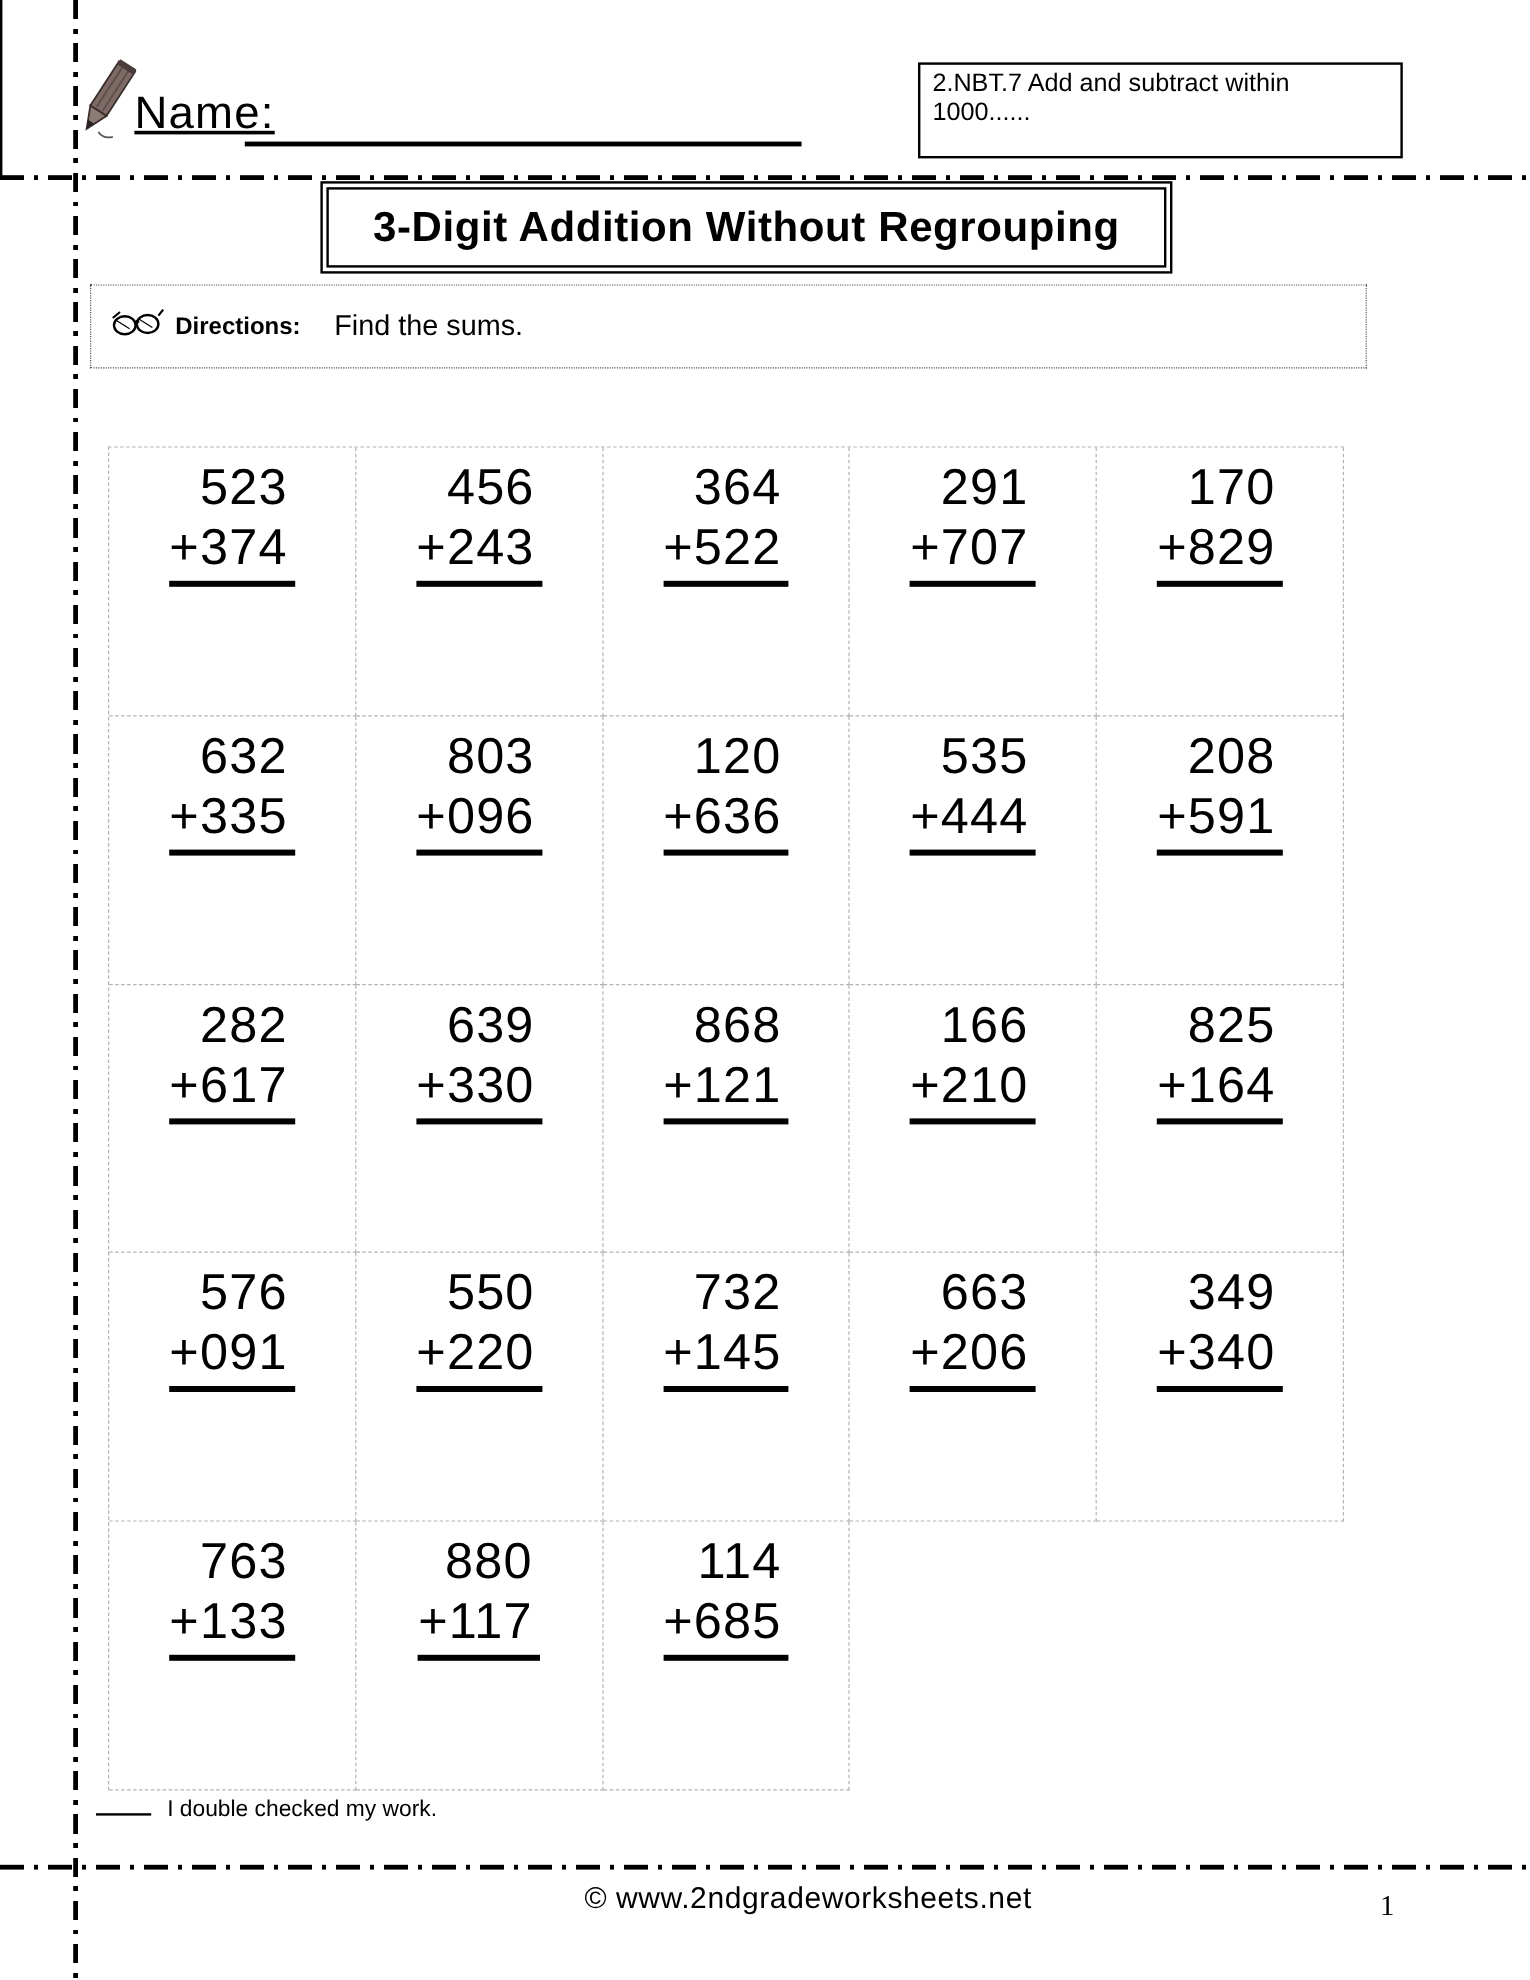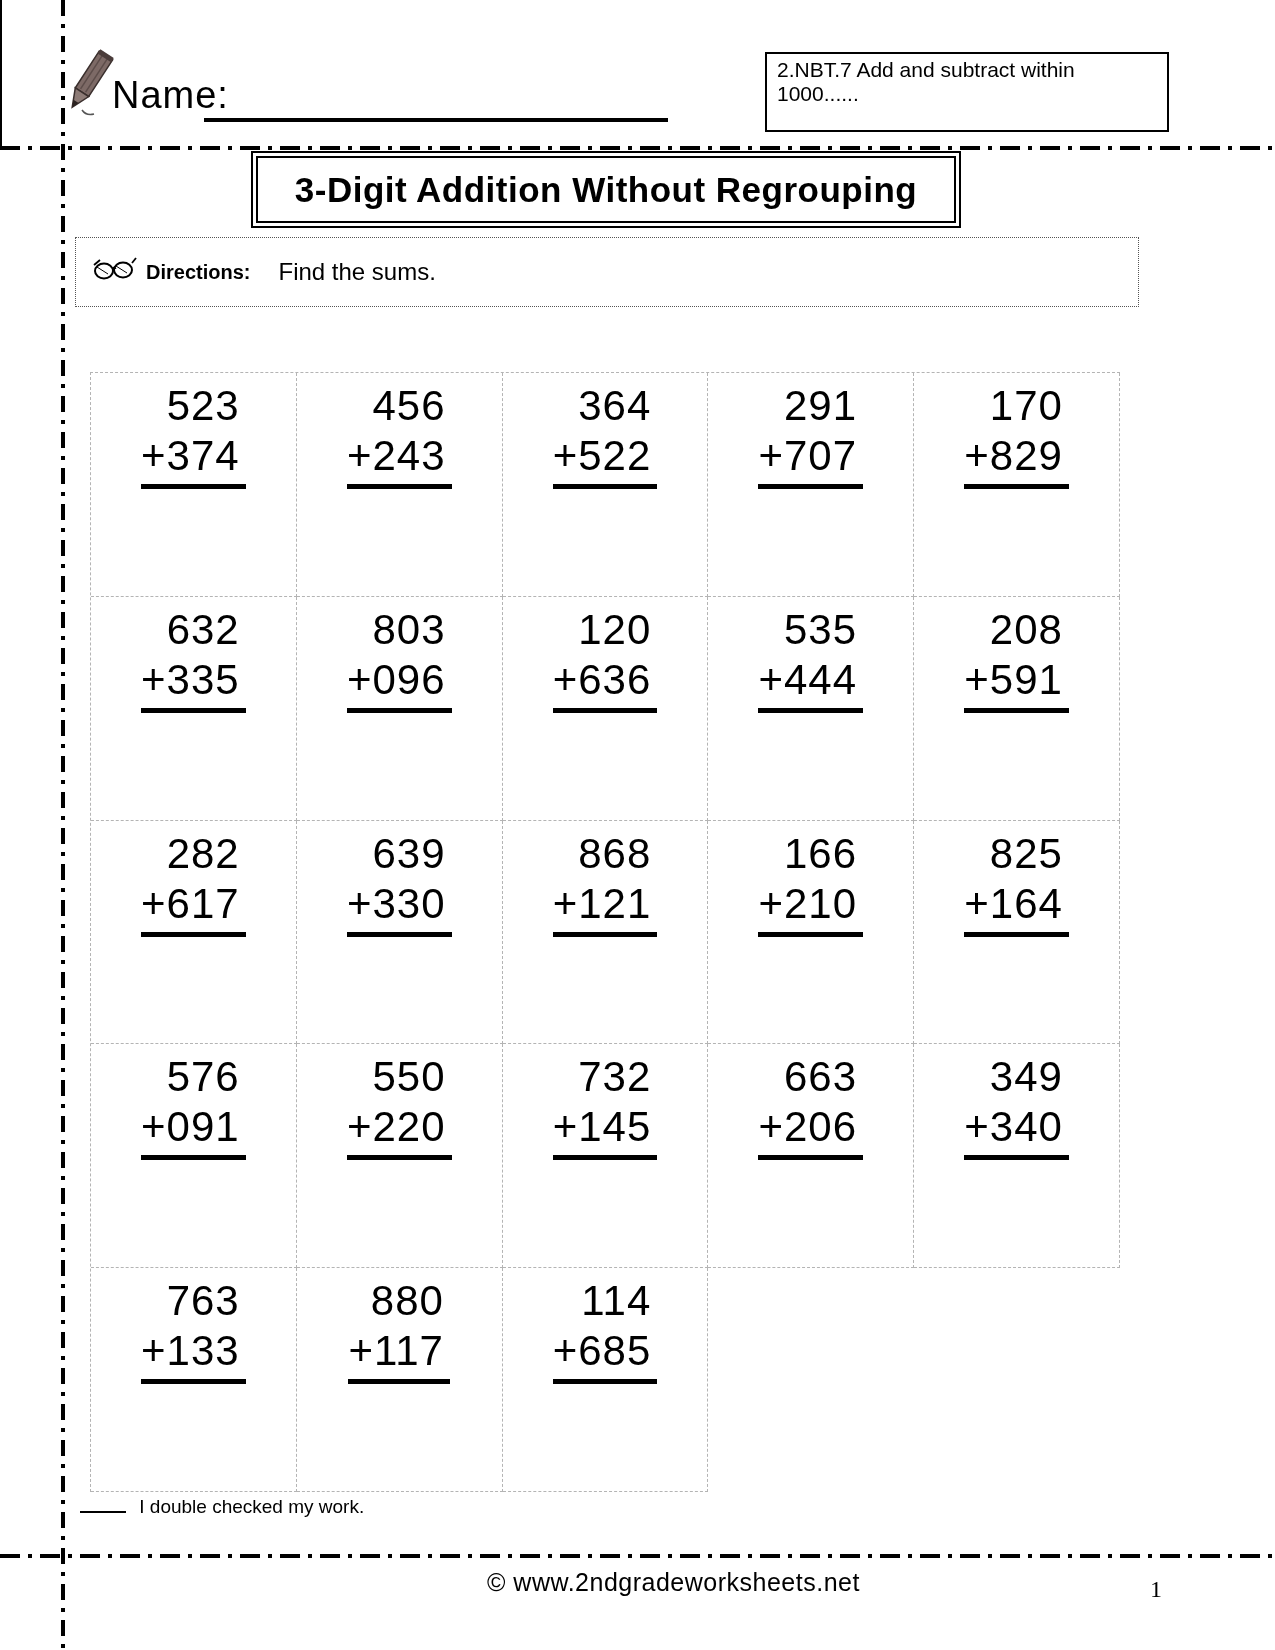--- a/index.html
+++ b/index.html
@@ -22,33 +22,33 @@
   .vr-dashdot {
     position:absolute; width:4px;
     background:repeating-linear-gradient(to bottom,
       #000 0 16px, transparent 16px 24px,
       #000 24px 28px, transparent 28px 36px);
   }
   .left-edge-line { position:absolute; left:0; top:0; width:2px; height:150px; background:#000; }
 
   
   .pencil { position:absolute; left:62px; top:48px; }
-  .name-label { position:absolute; left:112px; top:74px; font-size:38px; font-weight:500; letter-spacing:1px; }
+  .name-label { position:absolute; left:112px; top:74px; font-size:38px; font-weight:500; letter-spacing:1px;text-decoration:underline; }
   .name-line { position:absolute; left:204px; top:80px; width:464px; height:38px; border-bottom:4px solid #000; }
 
   
   .standards-box {
     position:absolute; left:765px; top:52px; width:404px; height:80px;
     border:2px solid #000; box-sizing:border-box; padding:4px 10px;
     font-size:21px;
   }
 
   
   .title-box {
-    position:absolute; left:251px; top:151px; width:710px; height:77px;
+    position:absolute; left:267px; top:151px; width:710px; height:77px;
     border:2px solid #000; box-sizing:border-box; padding:3px;
   }
   .title-inner {
     width:100%; height:100%; border:2px solid #000; box-sizing:border-box;
     display:flex; align-items:center; justify-content:center;
     font-size:35px; font-weight:700; letter-spacing:0.5px;
   }
 
   
   .directions-box {

